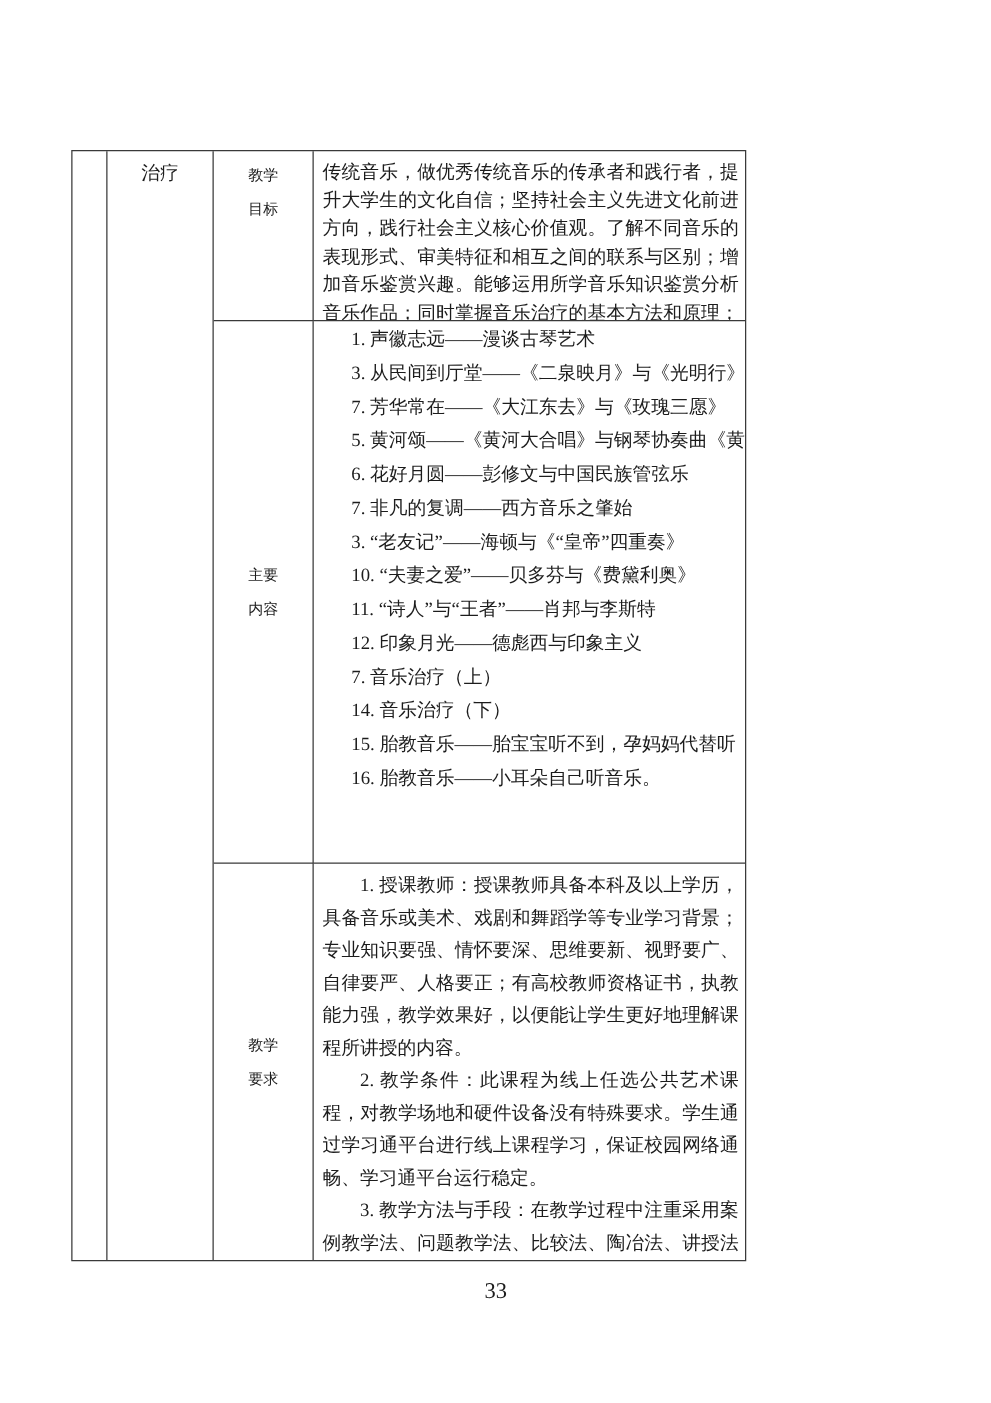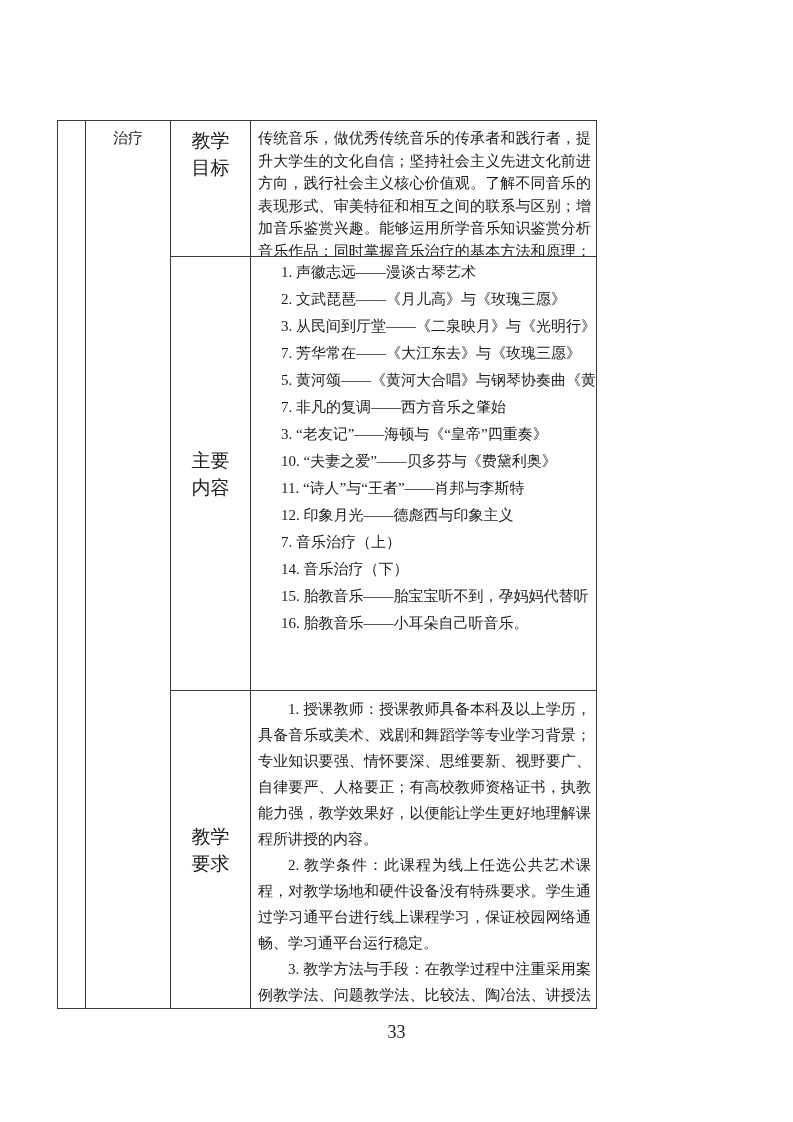--- a/index.html
+++ b/index.html
@@ -13,21 +13,21 @@
     display:grid;
     grid-template-columns:28px 85px 80px 1fr;
     grid-template-rows:136px 434px 317px;
     border:1px solid #3a3a3a;
   }
   .cell{box-sizing:border-box;overflow:hidden;}
   .b-r{border-right:1px solid #3a3a3a;}
   .b-b{border-bottom:1px solid #3a3a3a;}
   .col-a{grid-area:1/1/4/2;}
   .col-b{grid-area:1/2/4/3;display:flex;justify-content:center;align-items:flex-start;padding-top:8px;font-size:15px;}
-  .lbl{display:flex;flex-direction:column;align-items:center;font-size:19px;line-height:27px;}
+  .lbl{display:flex;flex-direction:column;align-items:center;font-size:12px;line-height:27px;}
   .lbl-top{justify-content:flex-start;padding-top:6px;}
   .lbl-mid{justify-content:center;}
   .content-goal{
     grid-area:1/4/2/5;font-size:15px;line-height:22.5px;
     padding:6px 5px 0 7px;text-align:justify;
   }
   .content-list{grid-area:2/4/3/5;padding:2px 4px 0 30px;font-size:15px;}
   .content-list .list-item{line-height:27px;white-space:nowrap;}
   .content-req{grid-area:3/4/4/5;padding:5px 5px 0 7px;font-size:15px;}
   .content-req .para{margin:0;text-indent:2em;text-align:justify;line-height:26px;}
@@ -58,24 +58,24 @@
 
     <div class="cell lbl lbl-mid b-r b-b area-r2l">
         <div class="lbl-line">主要</div>
         <div class="lbl-line">内容</div>
       </div>
 
     <div class="cell content-goal b-b">传统音乐，做优秀传统音乐的传承者和践行者，提升大学生的文化自信；坚持社会主义先进文化前进方向，践行社会主义核心价值观。了解不同音乐的表现形式、审美特征和相互之间的联系与区别；增加音乐鉴赏兴趣。能够运用所学音乐知识鉴赏分析音乐作品；同时掌握音乐治疗的基本方法和原理；能运用音乐治疗方法参与心理疾患的治疗实践。</div>
 
     <div class="cell content-list b-b">
         <div class="list-item">1. 声徽志远——漫谈古琴艺术</div>
-        <div class="list-item">2. 文武琵琶——《月儿高》与《玫瑰三愿》</div>
         <div class="list-item">3. 从民间到厅堂——《二泉映月》与《光明行》</div>
         <div class="list-item">7. 芳华常在——《大江东去》与《玫瑰三愿》</div>
         <div class="list-item">5. 黄河颂——《黄河大合唱》与钢琴协奏曲《黄河》</div>
+        <div class="list-item">6. 花好月圆——彭修文与中国民族管弦乐</div>
         <div class="list-item">7. 非凡的复调——西方音乐之肇始</div>
         <div class="list-item">3. “老友记”——海顿与《“皇帝”四重奏》</div>
         <div class="list-item">10. “夫妻之爱”——贝多芬与《费黛利奥》</div>
         <div class="list-item">11. “诗人”与“王者”——肖邦与李斯特</div>
         <div class="list-item">12.  印象月光——德彪西与印象主义</div>
         <div class="list-item">7.  音乐治疗（上）</div>
         <div class="list-item">14. 音乐治疗（下）</div>
         <div class="list-item">15.  胎教音乐——胎宝宝听不到，孕妈妈代替听</div>
         <div class="list-item">16. 胎教音乐——小耳朵自己听音乐。</div>
       </div>

